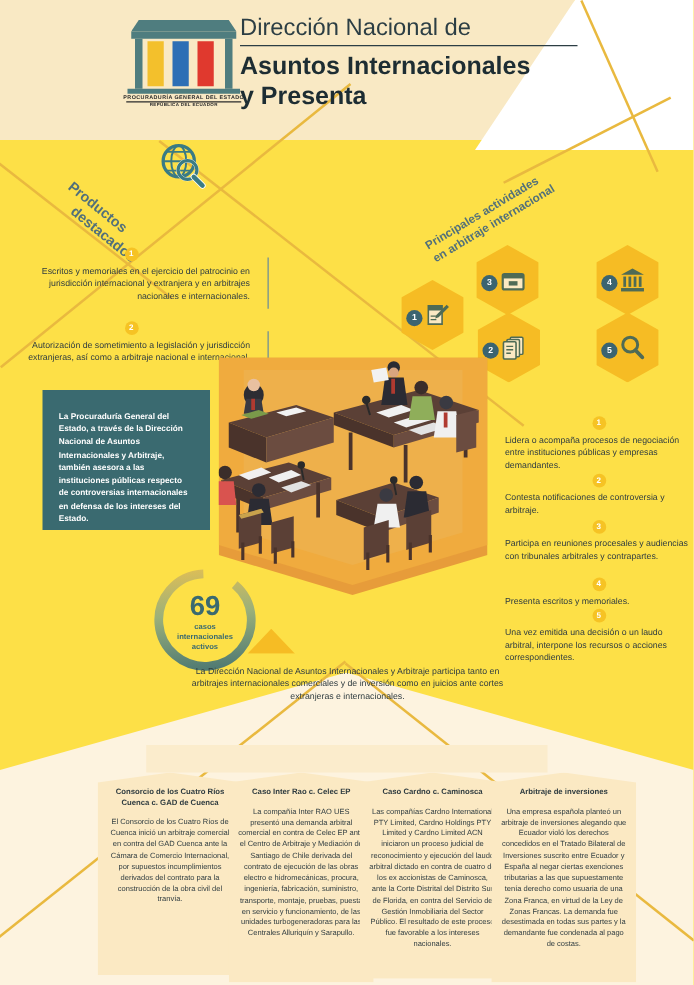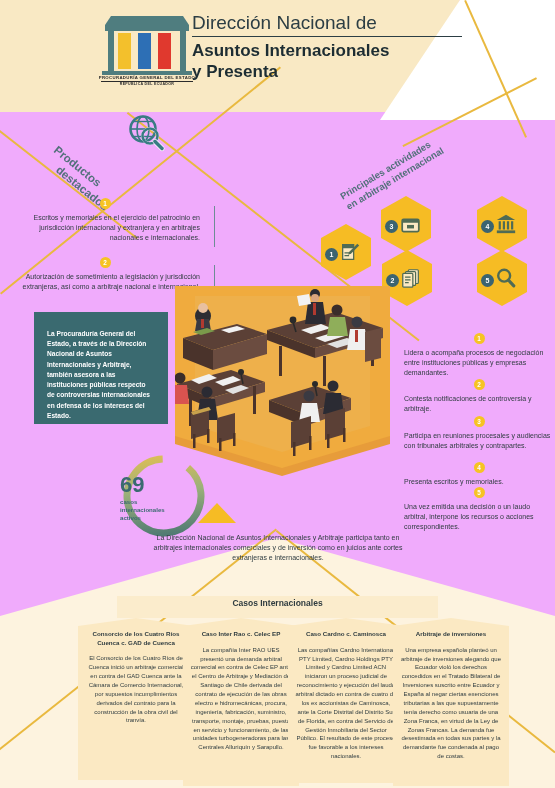--- a/index.html
+++ b/index.html
@@ -2,21 +2,21 @@
 <html lang="es"><head>
 <meta charset="utf-8">
 <style>
   html,body{margin:0;padding:0;}
   body{
     width:555px;height:788px;
     font-family:"Liberation Sans", sans-serif;
     background:#ffffff;
     overflow:hidden;
   }
-  #page{position:relative;width:555px;height:788px;overflow:hidden;background:#f0abfc;}
+  #page{position:relative;width:555px;height:788px;overflow:hidden;background:#fde047;}
   .bg-cream-top2{
     position:absolute;left:0;top:0;width:555px;height:112px;background:#f9e9c4;
     clip-path:polygon(0 0, 460px 0, 410px 112px, 0 112px);
   }
   .bg-white-wedge{
     position:absolute;left:380px;top:0;width:175px;height:120px;background:#ffffff;
     clip-path:polygon(80px 0, 175px 0, 175px 120px, 0 120px);
   }
   .line{position:absolute;background:#e9b93f;height:1.6px;transform-origin:0 0;}
 
@@ -43,21 +43,21 @@
   .logo-base{position:absolute;left:5px;top:55px;width:90px;height:4px;background:#4f7d7f;}
   .logo-txt1{position:absolute;left:0;top:59px;width:100px;text-align:center;
     font-size:4.3px;letter-spacing:.35px;color:#2b2b2b;font-weight:bold;}
   .logo-rule{position:absolute;left:4px;top:65px;width:92px;height:0.7px;background:#2b2b2b;}
   .logo-txt2{position:absolute;left:0;top:65.5px;width:100px;text-align:center;
     font-size:3.6px;letter-spacing:.3px;color:#2b2b2b;font-weight:bold;}
 
   .title-wrap{position:absolute;left:192px;top:12px;width:300px;}
   .title-1{font-size:19px;color:#2c3e44;font-weight:normal;line-height:1.15;}
   .title-rule{width:270px;height:1.3px;background:#2c3e44;margin:2px 0 4px 0;}
-  .title-2{font-size:17px;color:#1d2d33;font-weight:bold;line-height:1.2;}
+  .title-2{font-size:20px;color:#1d2d33;font-weight:bold;line-height:1.2;}
 
   
   .globe{position:absolute;left:126px;top:113px;width:40px;height:40px;}
   .intro-text{position:absolute;left:174px;top:114px;width:172px;
     font-size:8.4px;font-weight:bold;color:#2c5a63;line-height:1.38;}
 
   .rot-label{position:absolute;font-weight:bold;color:#52707a;line-height:1.25;}
   .productos{left:60px;top:143px;font-size:11.5px;transform:rotate(39deg);
     transform-origin:0 0;text-align:left;}
   .principales{left:338px;top:192px;font-size:9.4px;transform:rotate(-31deg);
@@ -86,21 +86,21 @@
 
   
   .illus{position:absolute;left:175px;top:286px;width:215px;height:190px;}
 
   
   .act-item{position:absolute;width:150px;}
   .act-txt{font-size:7px;color:#2f3c40;line-height:1.45;}
 
   
   .ring-wrap{position:absolute;left:120px;top:452px;width:88px;height:88px;}
-  .ring-txt{position:absolute;left:0;top:22px;width:88px;}
+  .ring-txt{position:absolute;left:0;top:22px;width:88px;text-align:center;}
   .ring-num{font-size:22px;font-weight:bold;color:#3a6a70;line-height:1;}
   .ring-sub{font-size:6.1px;font-weight:bold;color:#3a6a70;line-height:1.3;margin-top:2px;}
 
   .tri-yellow{position:absolute;left:198px;top:503px;width:38px;height:20px;background:#f6bc24;
     clip-path:polygon(50% 0,100% 100%,0 100%);}
 
   .mid-text{position:absolute;left:150px;top:533px;width:256px;text-align:center;
     font-size:7px;color:#2f3c40;line-height:1.45;}
   .casos-title{position:absolute;left:117px;top:598px;width:321px;text-align:center;
     font-size:8.5px;font-weight:bold;color:#2f3c40;}
@@ -390,21 +390,20 @@
       <div class="ring-sub">casos</div>
       <div class="ring-sub" style="margin-top:0;">internacionales</div>
       <div class="ring-sub" style="margin-top:0;">activos</div>
     </div>
   </div>
 
   <div class="tri-yellow"></div>
 
   <div class="mid-text">La Dirección Nacional de Asuntos Internacionales y Arbitraje participa tanto en arbitrajes internacionales comerciales y de inversión como en juicios ante cortes extranjeras e internacionales.</div>
 
-  <div class="casos-title">Casos Internacionales</div>
 
   <div class="card" style="left:78px;height:162px;">
     <div class="card-inner">
       <div class="card-h">Consorcio de los Cuatro Ríos Cuenca c. GAD de Cuenca</div>
       <div class="card-b">El Consorcio de los Cuatro Ríos de Cuenca inició un arbitraje comercial en contra del GAD Cuenca ante la Cámara de Comercio Internacional, por supuestos incumplimientos derivados del contrato para la construcción de la obra civil del tranvía.</div>
     </div>
   </div>
 
   <div class="card" style="left:183px;height:168px;">
     <div class="card-inner">

